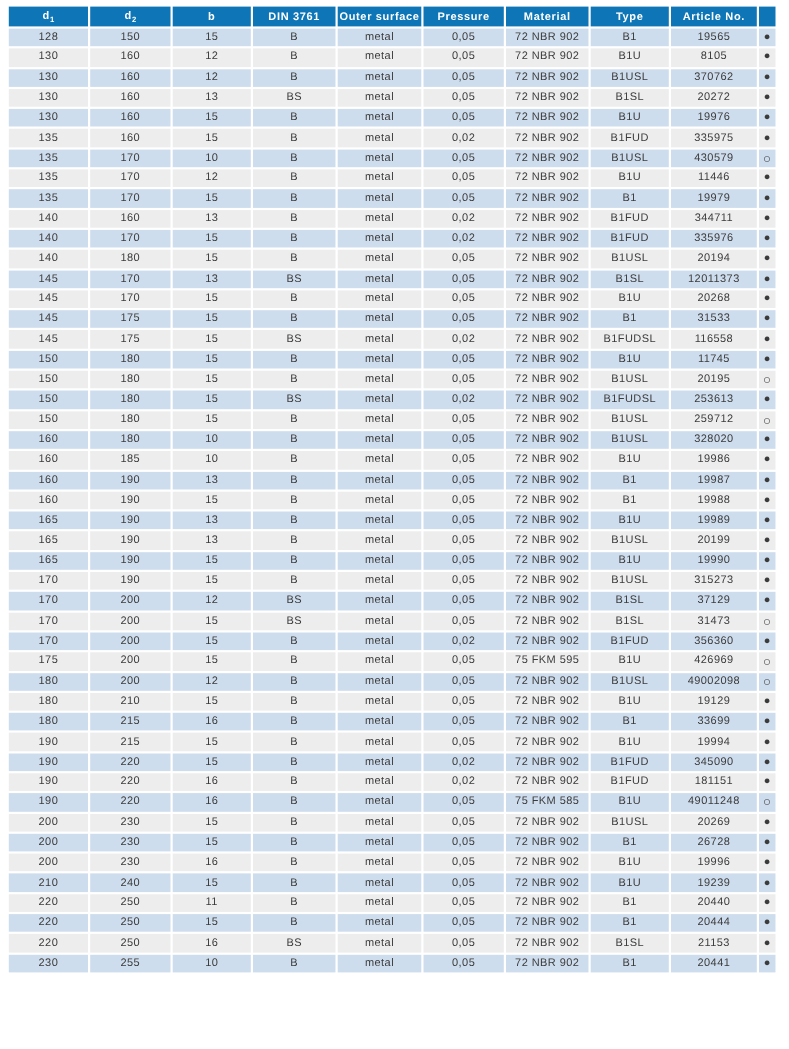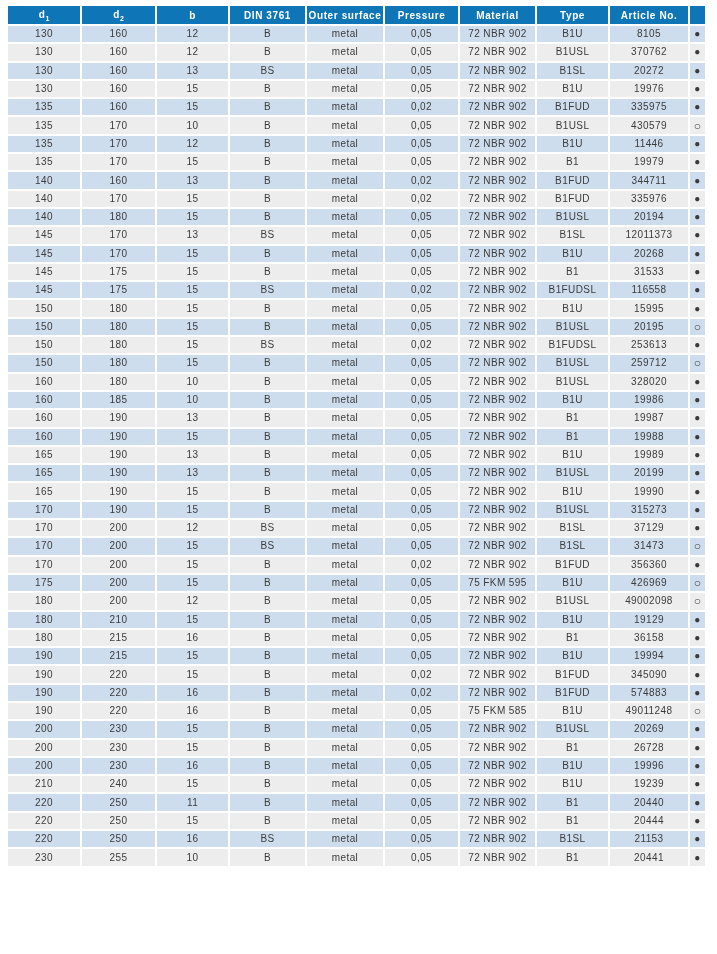--- a/index.html
+++ b/index.html
@@ -102,20 +102,32 @@
           <th>Outer surface</th>
           <th>Pressure</th>
           <th>Material</th>
           <th>Type</th>
           <th>Article No.</th>
           <th></th>
         </tr>
     </thead>
     <tbody>
         <tr>
+          <td>128</td>
+          <td>150</td>
+          <td>15</td>
+          <td>B</td>
+          <td>metal</td>
+          <td>0,05</td>
+          <td>72 NBR 902</td>
+          <td>B1</td>
+          <td>19565</td>
+          <td class="marker filled">●</td>
+        </tr>
+        <tr>
           <td>130</td>
           <td>160</td>
           <td>12</td>
           <td>B</td>
           <td>metal</td>
           <td>0,05</td>
           <td>72 NBR 902</td>
           <td>B1U</td>
           <td>8105</td>
           <td class="marker filled">●</td>
@@ -290,21 +302,21 @@
         </tr>
         <tr>
           <td>150</td>
           <td>180</td>
           <td>15</td>
           <td>B</td>
           <td>metal</td>
           <td>0,05</td>
           <td>72 NBR 902</td>
           <td>B1U</td>
-          <td>15995</td>
+          <td>11745</td>
           <td class="marker filled">●</td>
         </tr>
         <tr>
           <td>150</td>
           <td>180</td>
           <td>15</td>
           <td>B</td>
           <td>metal</td>
           <td>0,05</td>
           <td>72 NBR 902</td>
@@ -506,21 +518,21 @@
         </tr>
         <tr>
           <td>180</td>
           <td>215</td>
           <td>16</td>
           <td>B</td>
           <td>metal</td>
           <td>0,05</td>
           <td>72 NBR 902</td>
           <td>B1</td>
-          <td>36158</td>
+          <td>33699</td>
           <td class="marker filled">●</td>
         </tr>
         <tr>
           <td>190</td>
           <td>215</td>
           <td>15</td>
           <td>B</td>
           <td>metal</td>
           <td>0,05</td>
           <td>72 NBR 902</td>
@@ -542,21 +554,21 @@
         </tr>
         <tr>
           <td>190</td>
           <td>220</td>
           <td>16</td>
           <td>B</td>
           <td>metal</td>
           <td>0,02</td>
           <td>72 NBR 902</td>
           <td>B1FUD</td>
-          <td>574883</td>
+          <td>181151</td>
           <td class="marker filled">●</td>
         </tr>
         <tr>
           <td>190</td>
           <td>220</td>
           <td>16</td>
           <td>B</td>
           <td>metal</td>
           <td>0,05</td>
           <td>75 FKM 585</td>

